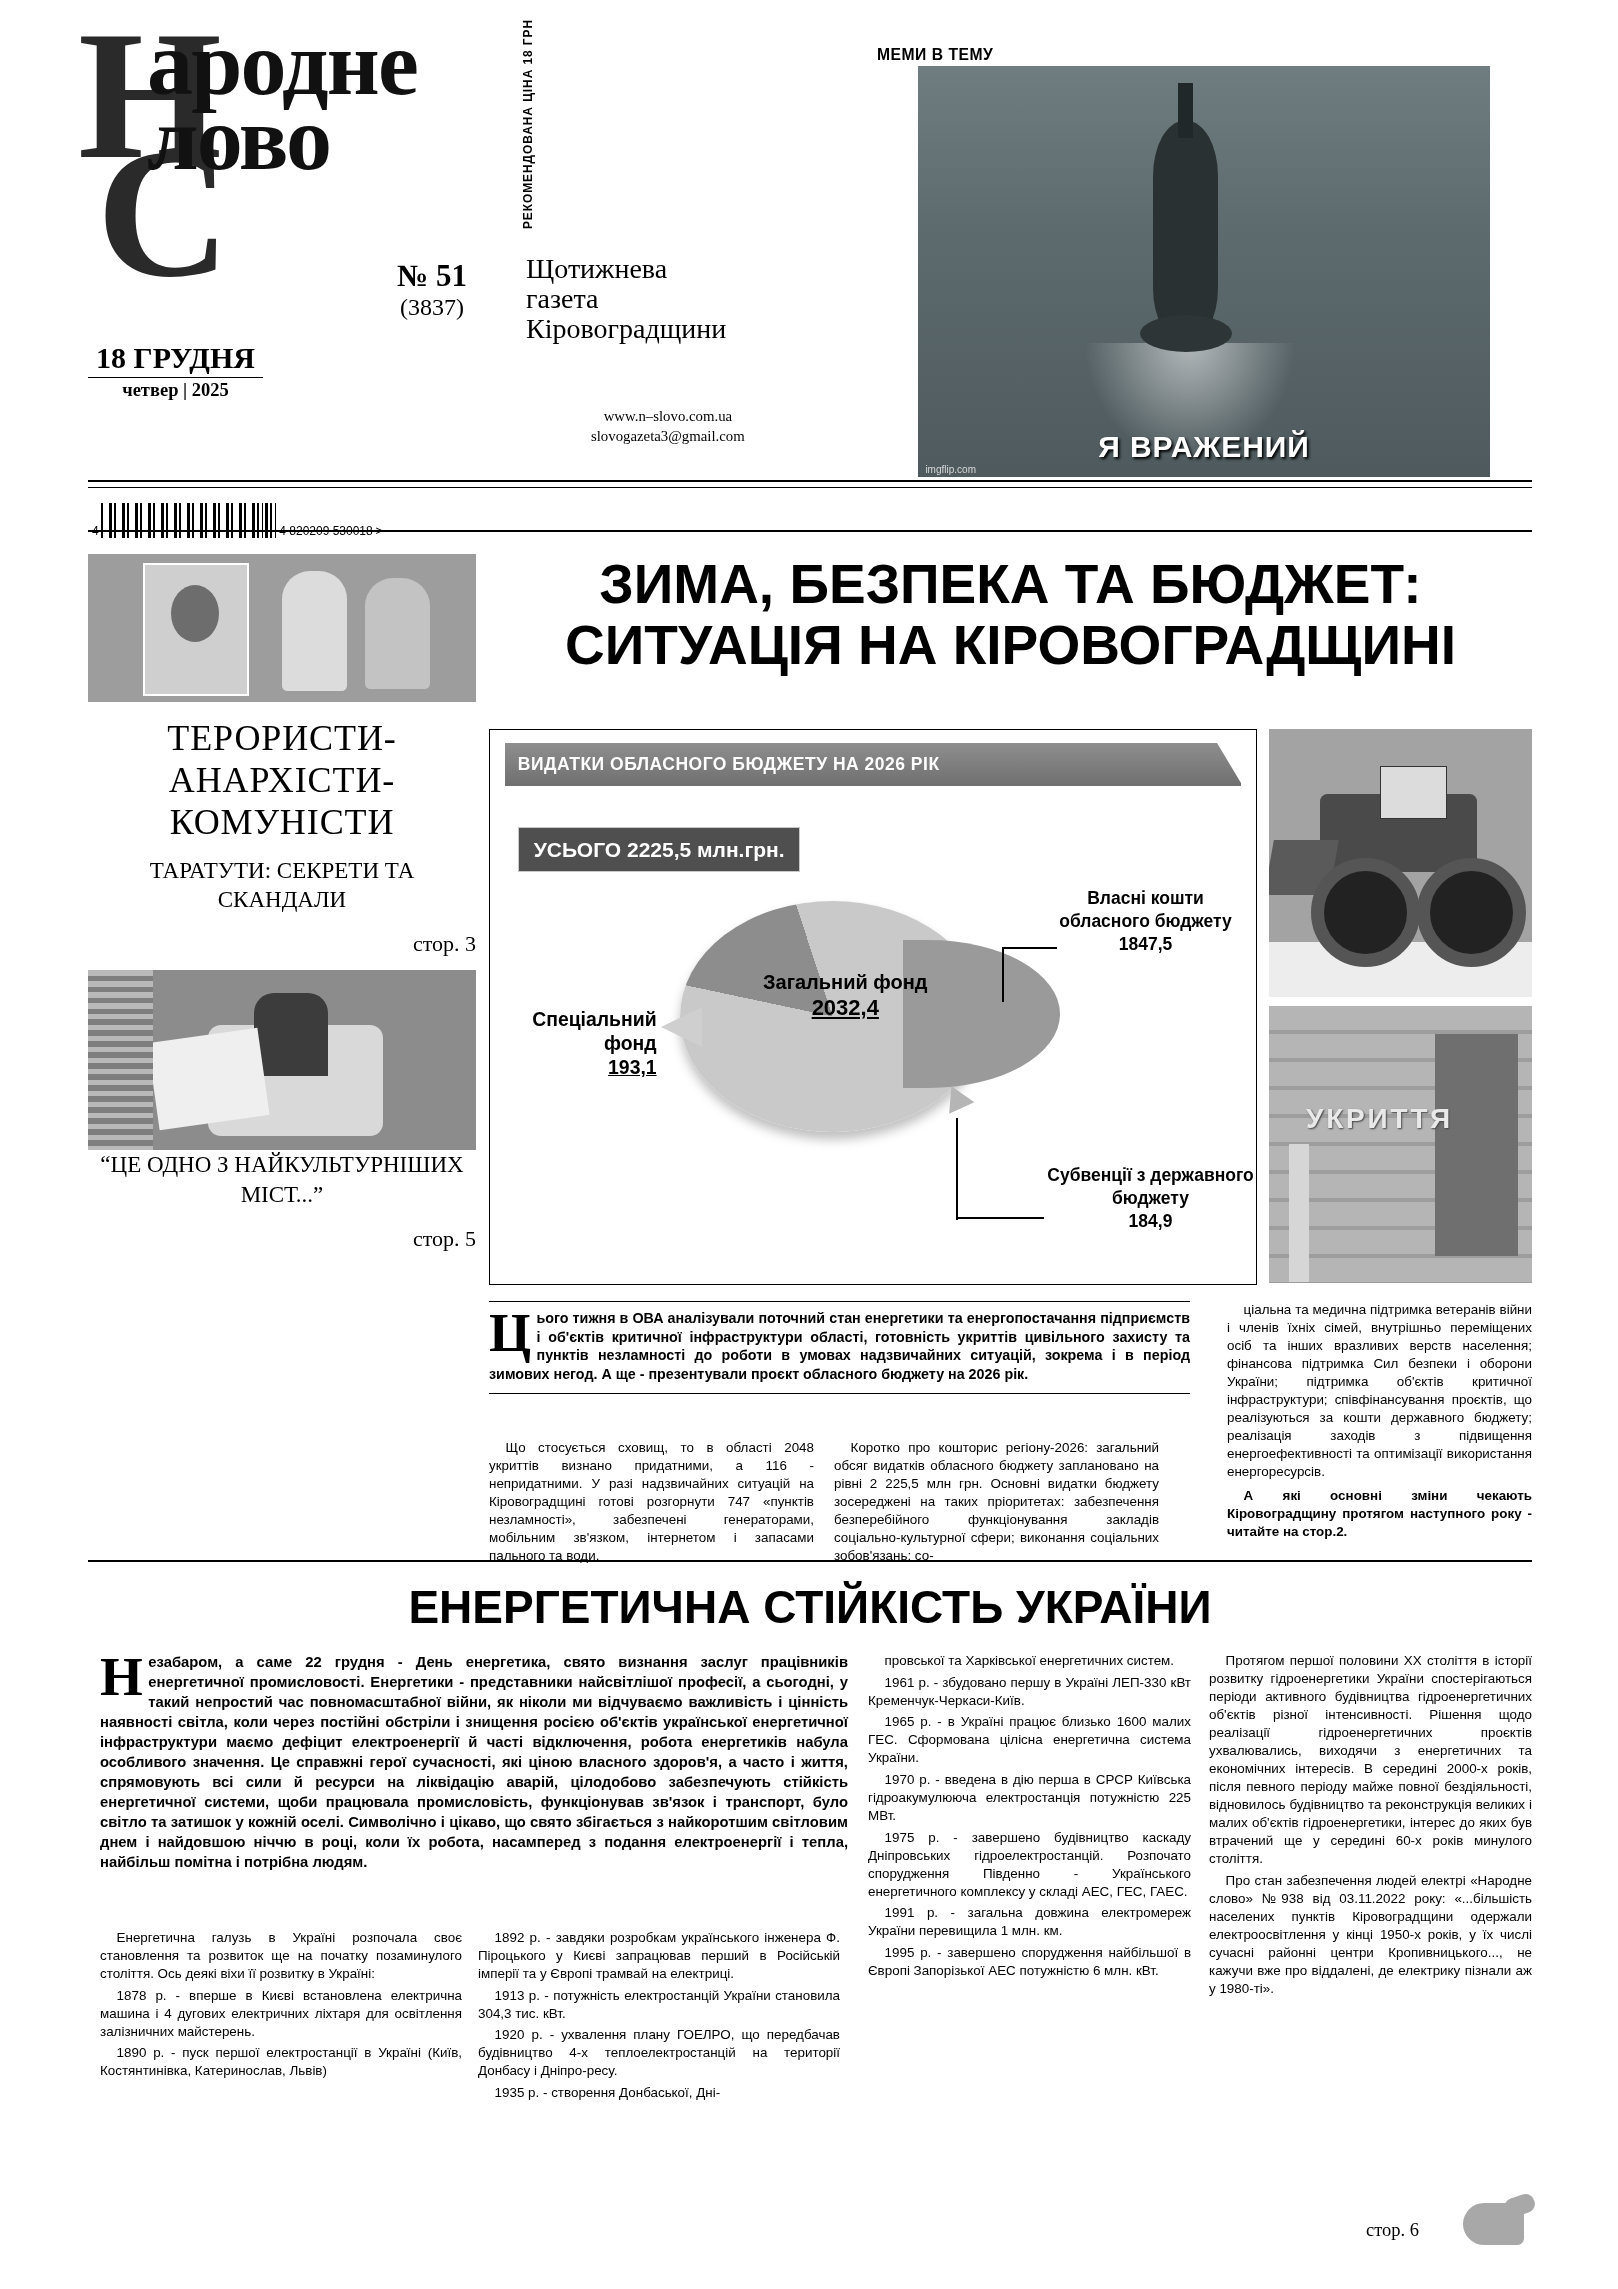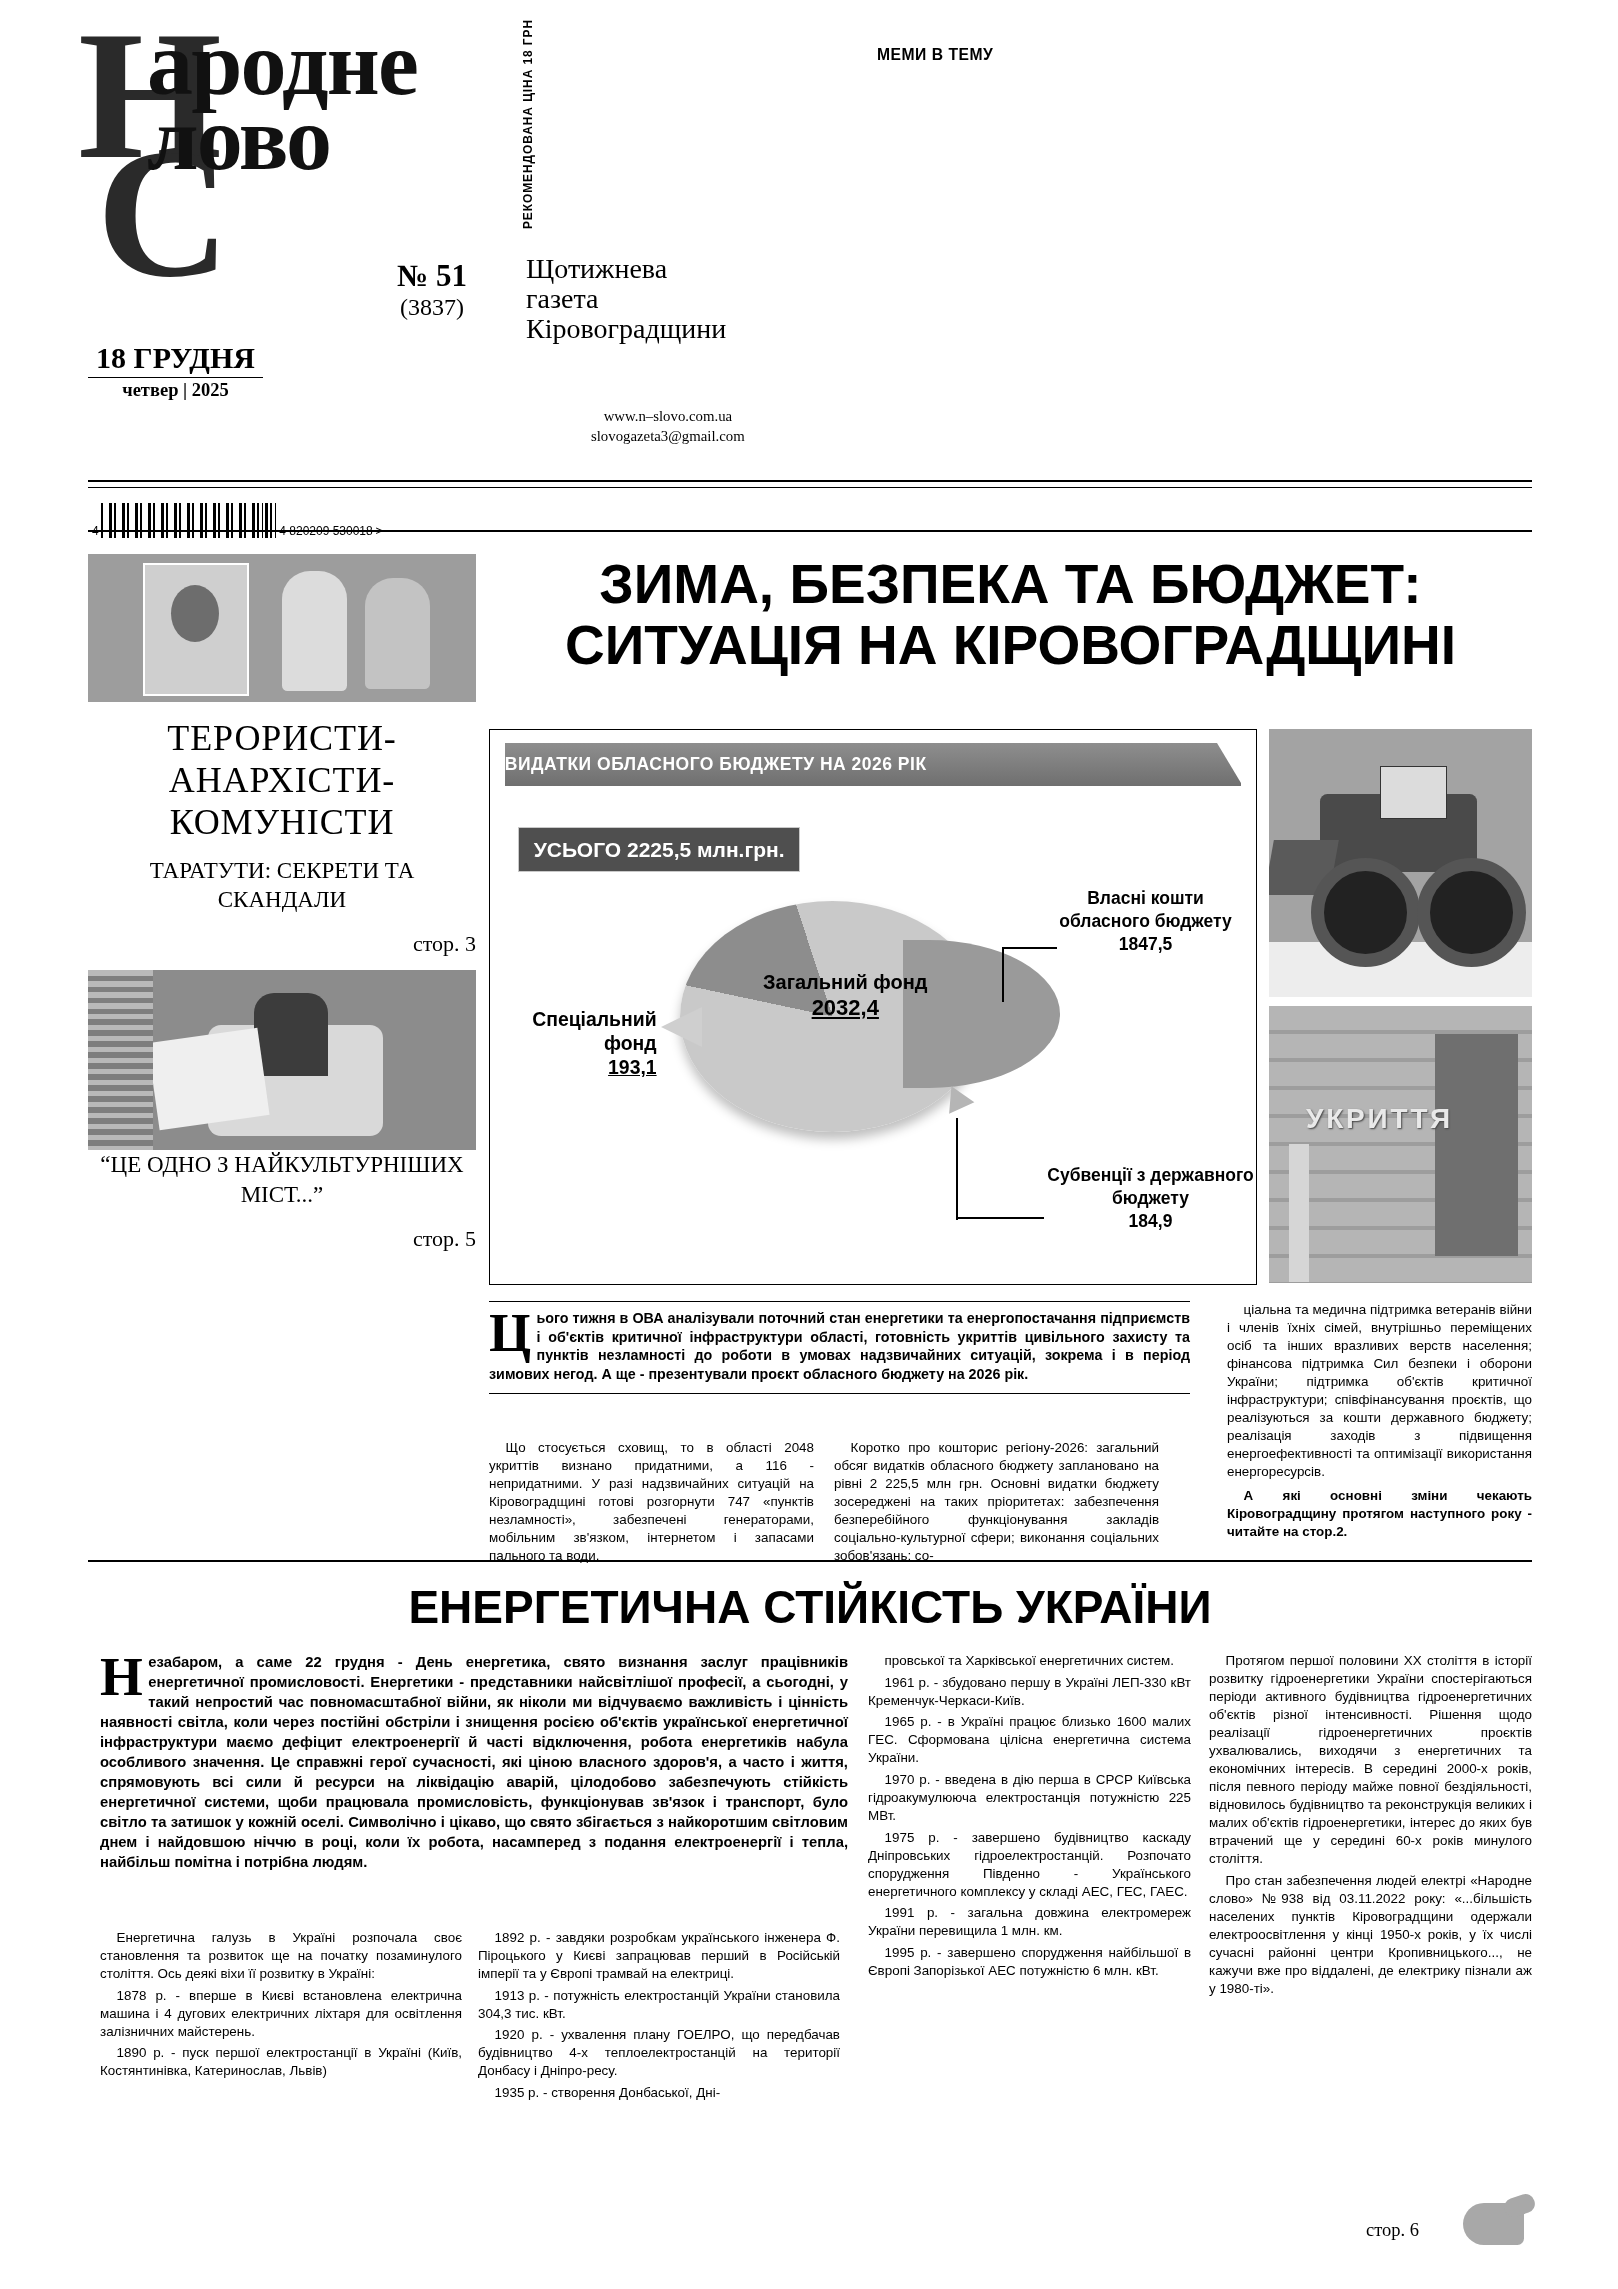--- a/index.html
+++ b/index.html
@@ -59,21 +59,21 @@
   .sp2-man{position:absolute;left:166px;top:23px;width:74px;height:83px;background:#3c3c3c;border-radius:20px 20px 0 0;}
   .sp2-paper{position:absolute;left:65px;top:65px;width:111px;height:88px;background:#efefef;transform:rotate(-8deg);}
   .sp2-shut{position:absolute;left:0;top:0;width:65px;height:180px;background:repeating-linear-gradient(180deg,#b9b9b9 0 5.5px,#7e7e7e 5.5px 11px);}
 
   
   .mainhead{position:absolute;left:489px;top:554px;width:1043px;text-align:center;
     font-family:"Liberation Sans",sans-serif;font-weight:bold;font-size:55px;line-height:61px;letter-spacing:0px;}
 
   
   .info{position:absolute;left:489px;top:729px;width:766px;height:554px;border:0.9px solid #000;background:#fff;}
-  .info-title{position:relative;margin:13px 14.8px 0 14.8px;background:linear-gradient(180deg,#8e8e8e,#6f6f6f);color:#fff;font-weight:bold;font-size:17.5px;padding:11px 0;letter-spacing:0.5px;}
+  .info-title{position:relative;margin:13px 14.8px 0 14.8px;background:linear-gradient(180deg,#8e8e8e,#6f6f6f);color:#fff;font-weight:bold;font-size:17.5px;padding:11px 13px;letter-spacing:0.5px;}
   .info-title:after{content:"";position:absolute;right:0px;top:0;border-left:24px solid transparent;border-top:40px solid #fff;}
   .badge{position:absolute;left:28px;top:97px;background:#4f4f4f;color:#fff;font-weight:bold;font-size:21px;line-height:25px;padding:9.2px 14.8px;border:1.8px solid #c9c9c9;}
   .pie-wrap{position:absolute;left:162px;top:162px;width:388px;height:277px;}
   .pie{position:absolute;left:28px;top:9.2px;width:305px;height:231px;border-radius:50%;
      background:conic-gradient(from -18deg,#c9c9c9 0 300deg,#8d8d8d 300deg 360deg);box-shadow:0 7.4px 11px rgba(0,0,0,.25);}
   .pie-slice{position:absolute;right:-20px;top:48px;width:157px;height:148px;border-radius:0 100% 100% 0/0 60% 60% 0;background:#9a9a9a;}
   .pie-lbl{position:absolute;left:111px;top:78px;text-align:center;font-weight:bold;font-size:20px;line-height:25px;}
   .pie-lbl .val{font-size:22px;text-decoration:underline;}
   .lbl-spec{position:absolute;left:4.6px;top:277px;width:162px;text-align:right;font-weight:bold;font-size:19.4px;line-height:24px;}
   .lbl-spec .val{text-decoration:underline;}
@@ -162,20 +162,28 @@
     </div>
 
     <div class="barcode">
       <span>4</span>
       <span class="bars"></span>
       <span style="font-size:12px">4  820209  530018</span>
       <span>&gt;</span>
     </div>
 
     <div class="meme-label">МЕМИ В ТЕМУ</div>
+    <div class="meme">
+      <div class="wake"></div>
+      <div class="sub"></div>
+      <div class="tower"></div>
+      <div class="fin"></div>
+      <div class="caption">Я ВРАЖЕНИЙ</div>
+      <div class="wm">imgflip.com</div>
+    </div>
   </div>
 
   <div class="hrule" style="top:480px"></div>
   <div class="thinrule" style="top:487px"></div>
   <div class="hrule" style="top:530px"></div>
 
   <div class="side">
 
     <div class="side-photo">
       <div class="photo-dollA"></div>

